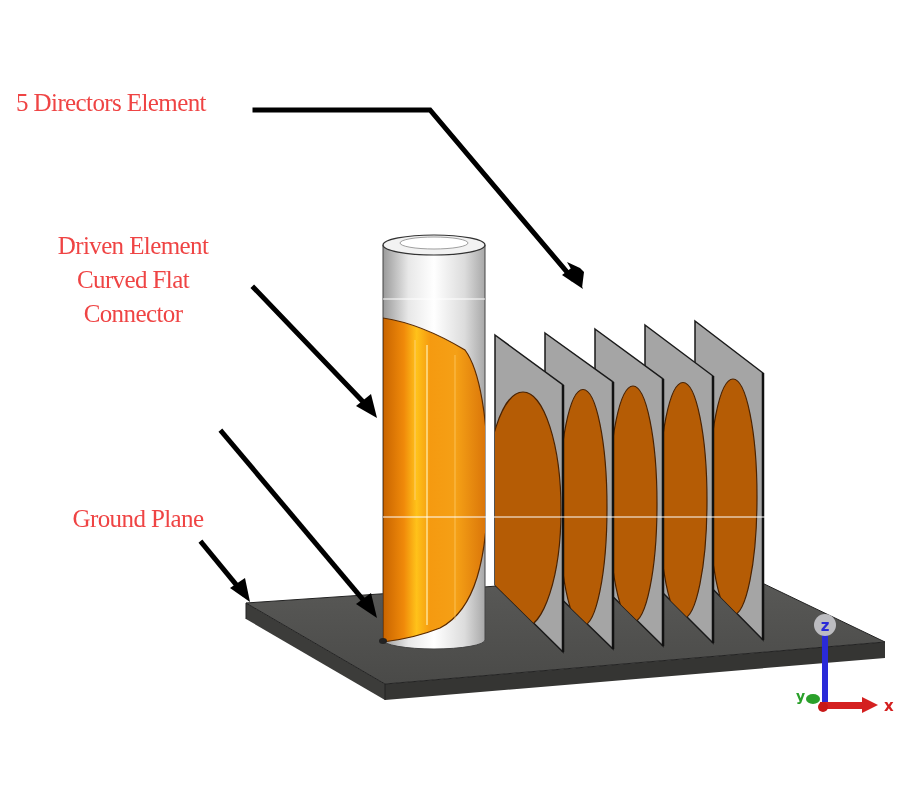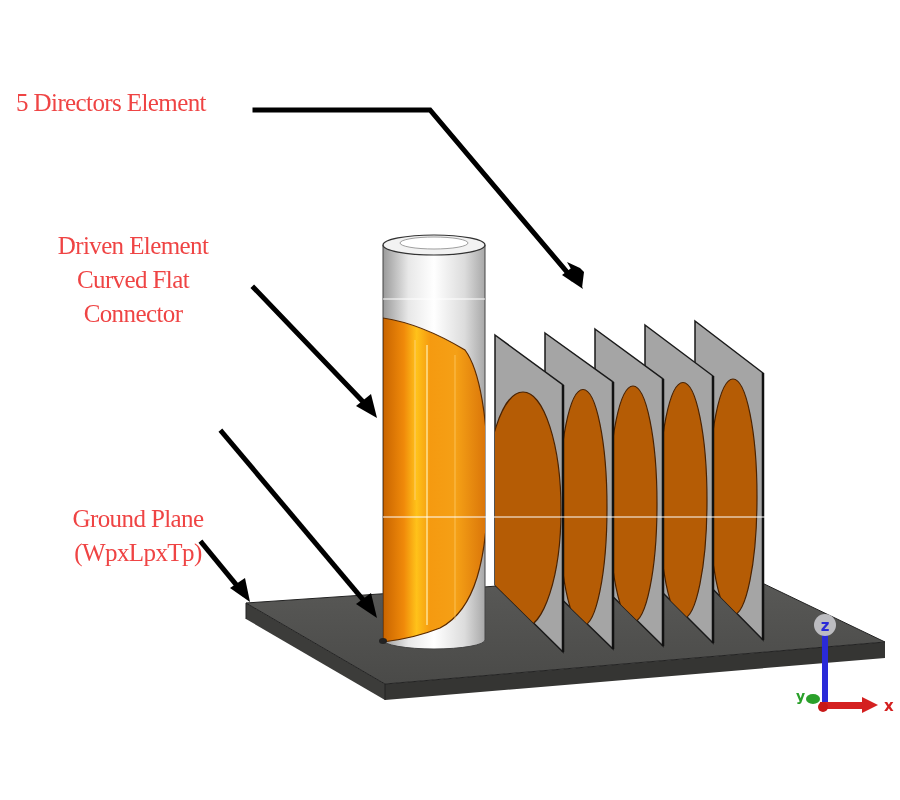--- a/index.html
+++ b/index.html
@@ -21,21 +21,20 @@
 </div>
 <div class="label" id="lbl-driven">
   <div>Driven Element</div>
   <div>Curved Flat</div>
   <div>Connector</div>
 </div>
 <div class="label" id="lbl-sma">
 </div>
 <div class="label" id="lbl-ground">
   <div>Ground Plane</div>
-  <div>(WpxLpxTp)</div>
 </div>
 
 <svg id="scene" width="900" height="800" viewBox="0 0 900 800">
   <defs>
     <linearGradient id="cylGrad" x1="0" y1="0" x2="1" y2="0">
       <stop offset="0" stop-color="#9a9a9a"></stop>
       <stop offset="0.25" stop-color="#e8e8e8"></stop>
       <stop offset="0.5" stop-color="#ffffff"></stop>
       <stop offset="0.8" stop-color="#dcdcdc"></stop>
       <stop offset="1" stop-color="#a8a8a8"></stop>

